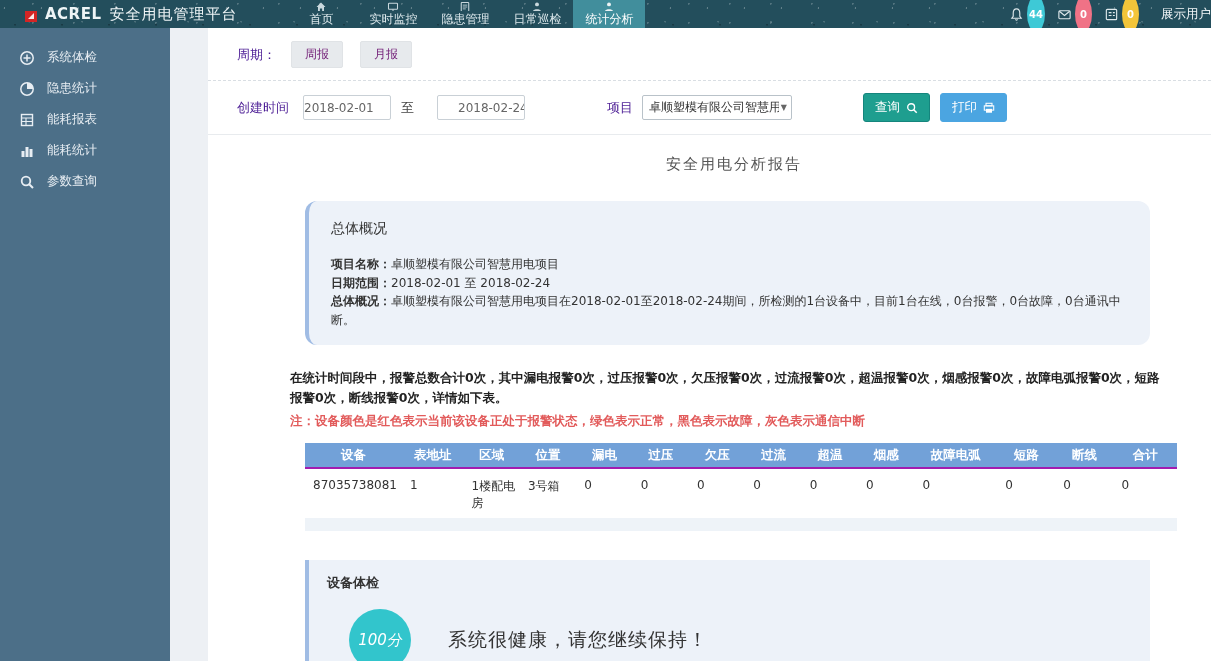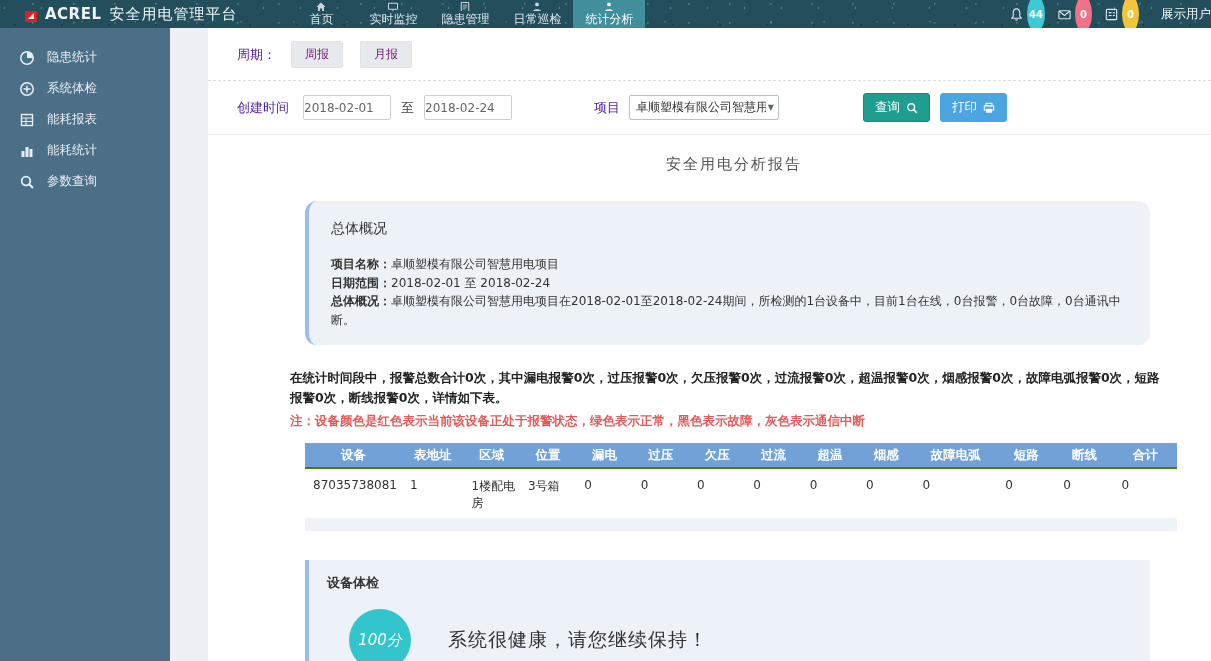--- a/index.html
+++ b/index.html
@@ -49,21 +49,21 @@
   
   .row-period{ display:flex; align-items:center; padding:13px 0 12px 29px; }
   .form-label{ font-size:13px; color:#4c1d95; }
   .chip-btn{ background:#e7eaed; border:1px solid #e0e3e6; color:#701a75; font-size:12px; padding:4px 13px;
     border-radius:2px; margin-left:17px; cursor:pointer; font-family:Liberation Serif, serif; }
   .chip-btn:first-of-type{ margin-left:15px; }
   .divider-dashed{ border-top:1px dashed #d9dee3; }
   .row-filter{ display:flex; align-items:center; padding:12px 0 12px 29px; }
   .date-input{ width:88px; height:25px; border:1px solid #c9d0d6; border-radius:2px; font-size:12px; color:#666;
     text-align:left; margin:0 10px 0 14px; font-family:inherit; background:#fff; }
-  .date-input.second{ margin-left:10px; }
+  .date-input.second{ margin-left:23px;padding-left:20px; }
   .to-label{ font-size:13px; color:#444; }
   .project-wrap{ display:flex; align-items:center; margin-left:72px; }
   .select-box{ width:150px; height:25px; border:1px solid #b9c2c9; border-radius:2px; margin-left:9px;
     display:flex; align-items:center; font-size:12px; color:#333; padding:0 4px 0 6px; cursor:pointer; background:#fff; }
   .select-text{ flex:1; white-space:nowrap; overflow:hidden; }
   .select-caret{ font-size:8px; color:#666; flex:none; margin-left:2px; }
   .action-btns{ display:flex; margin-left:auto; margin-right:204px; }
   .btn{ display:inline-flex; align-items:center; font-size:12.5px; color:#fff; border-radius:3px; padding:5px 11px;
     cursor:pointer; border:1px solid transparent; font-family:inherit; }
   .btn svg{ width:12px; height:12px; margin-left:6px; }
@@ -78,21 +78,21 @@
   .overview-box{ margin-top:27px; padding:19px 20px 16px 22px;border-radius:12px; }
   .section-title{ font-size:14px; color:#333; }
   .overview-lines{ margin-top:17px; font-size:12px; color:#333; line-height:1.55; }
   .ov-label{ font-weight:bold; }
   .alarm-para{ margin-top:23px; font-size:12.5px; font-weight:bold; color:#222; line-height:1.55; width:880px; }
   .color-note{ margin-top:6px; font-size:12.5px; font-weight:bold; color:#e25b5b; }
 
   
   .report-table{ margin-top:13px; margin-left:15px; width:872px; border-collapse:collapse; table-layout:fixed; }
   .report-table th{ background:#72a1d8; color:#fff; font-size:12.5px; font-weight:bold; height:25px;
-    border-bottom:2px solid #4d7c0f; text-align:center; }
+    border-bottom:2px solid #a21caf; text-align:center; }
   .report-table td{ font-size:12px; color:#333; padding:9px 4px 6px 8px; vertical-align:top; text-align:left; }
   .device-cell{ color:#3da442; cursor:pointer; }
   .table-strip{ margin-left:15px; width:872px; height:13px; background:#eef3f8; }
 
   
   .health-box{ margin-top:29px; padding:14px 0 40px 0; height:300px; }
   .health-title{ margin-left:18px; font-size:13px; color:#333;font-weight:bold; }
   .score-row{ display:flex; align-items:center; margin:17px 0 0 40px; }
   .score-circle{ width:62px; height:62px; border-radius:50%; background:#32c5cc; color:#fff;
     display:flex; align-items:center; justify-content:center; font-size:15px; font-style:italic; }
@@ -183,33 +183,33 @@
     <span class="user-label">展示用户</span>
   </div>
 </div>
 
 <div class="bodywrap">
   <aside class="sidebar" id="sidebar">
       <div class="side-item">
         <span class="side-ico">
           <svg viewBox="0 0 16 16">
             <circle cx="8" cy="8" r="6.2" fill="none" stroke="currentColor" stroke-width="1.5"></circle>
+            <path d="M8 4.5 V11.5 M4.5 8 H11.5" stroke="currentColor" stroke-width="1.5"></path>
+          </svg>
+        </span>
+        <span class="side-label">系统体检</span>
+      </div>
+      <div class="side-item">
+        <span class="side-ico">
+          <svg viewBox="0 0 16 16">
+            <circle cx="8" cy="8" r="6.2" fill="none" stroke="currentColor" stroke-width="1.5"></circle>
             <path d="M8 8 L8 1.8 A6.2 6.2 0 0 1 14.2 8 Z" fill="currentColor"></path>
           </svg>
         </span>
         <span class="side-label">隐患统计</span>
-      </div>
-      <div class="side-item">
-        <span class="side-ico">
-          <svg viewBox="0 0 16 16">
-            <circle cx="8" cy="8" r="6.2" fill="none" stroke="currentColor" stroke-width="1.5"></circle>
-            <path d="M8 4.5 V11.5 M4.5 8 H11.5" stroke="currentColor" stroke-width="1.5"></path>
-          </svg>
-        </span>
-        <span class="side-label">系统体检</span>
       </div>
       <div class="side-item">
         <span class="side-ico">
           <svg viewBox="0 0 16 16">
             <rect x="2.5" y="2.5" width="11" height="11" fill="none" stroke="currentColor" stroke-width="1.4"></rect>
             <path d="M2.5 6 H13.5 M2.5 9.5 H13.5 M7 6 V13.5" stroke="currentColor" stroke-width="1.1"></path>
           </svg>
         </span>
         <span class="side-label">能耗报表</span>
       </div>

